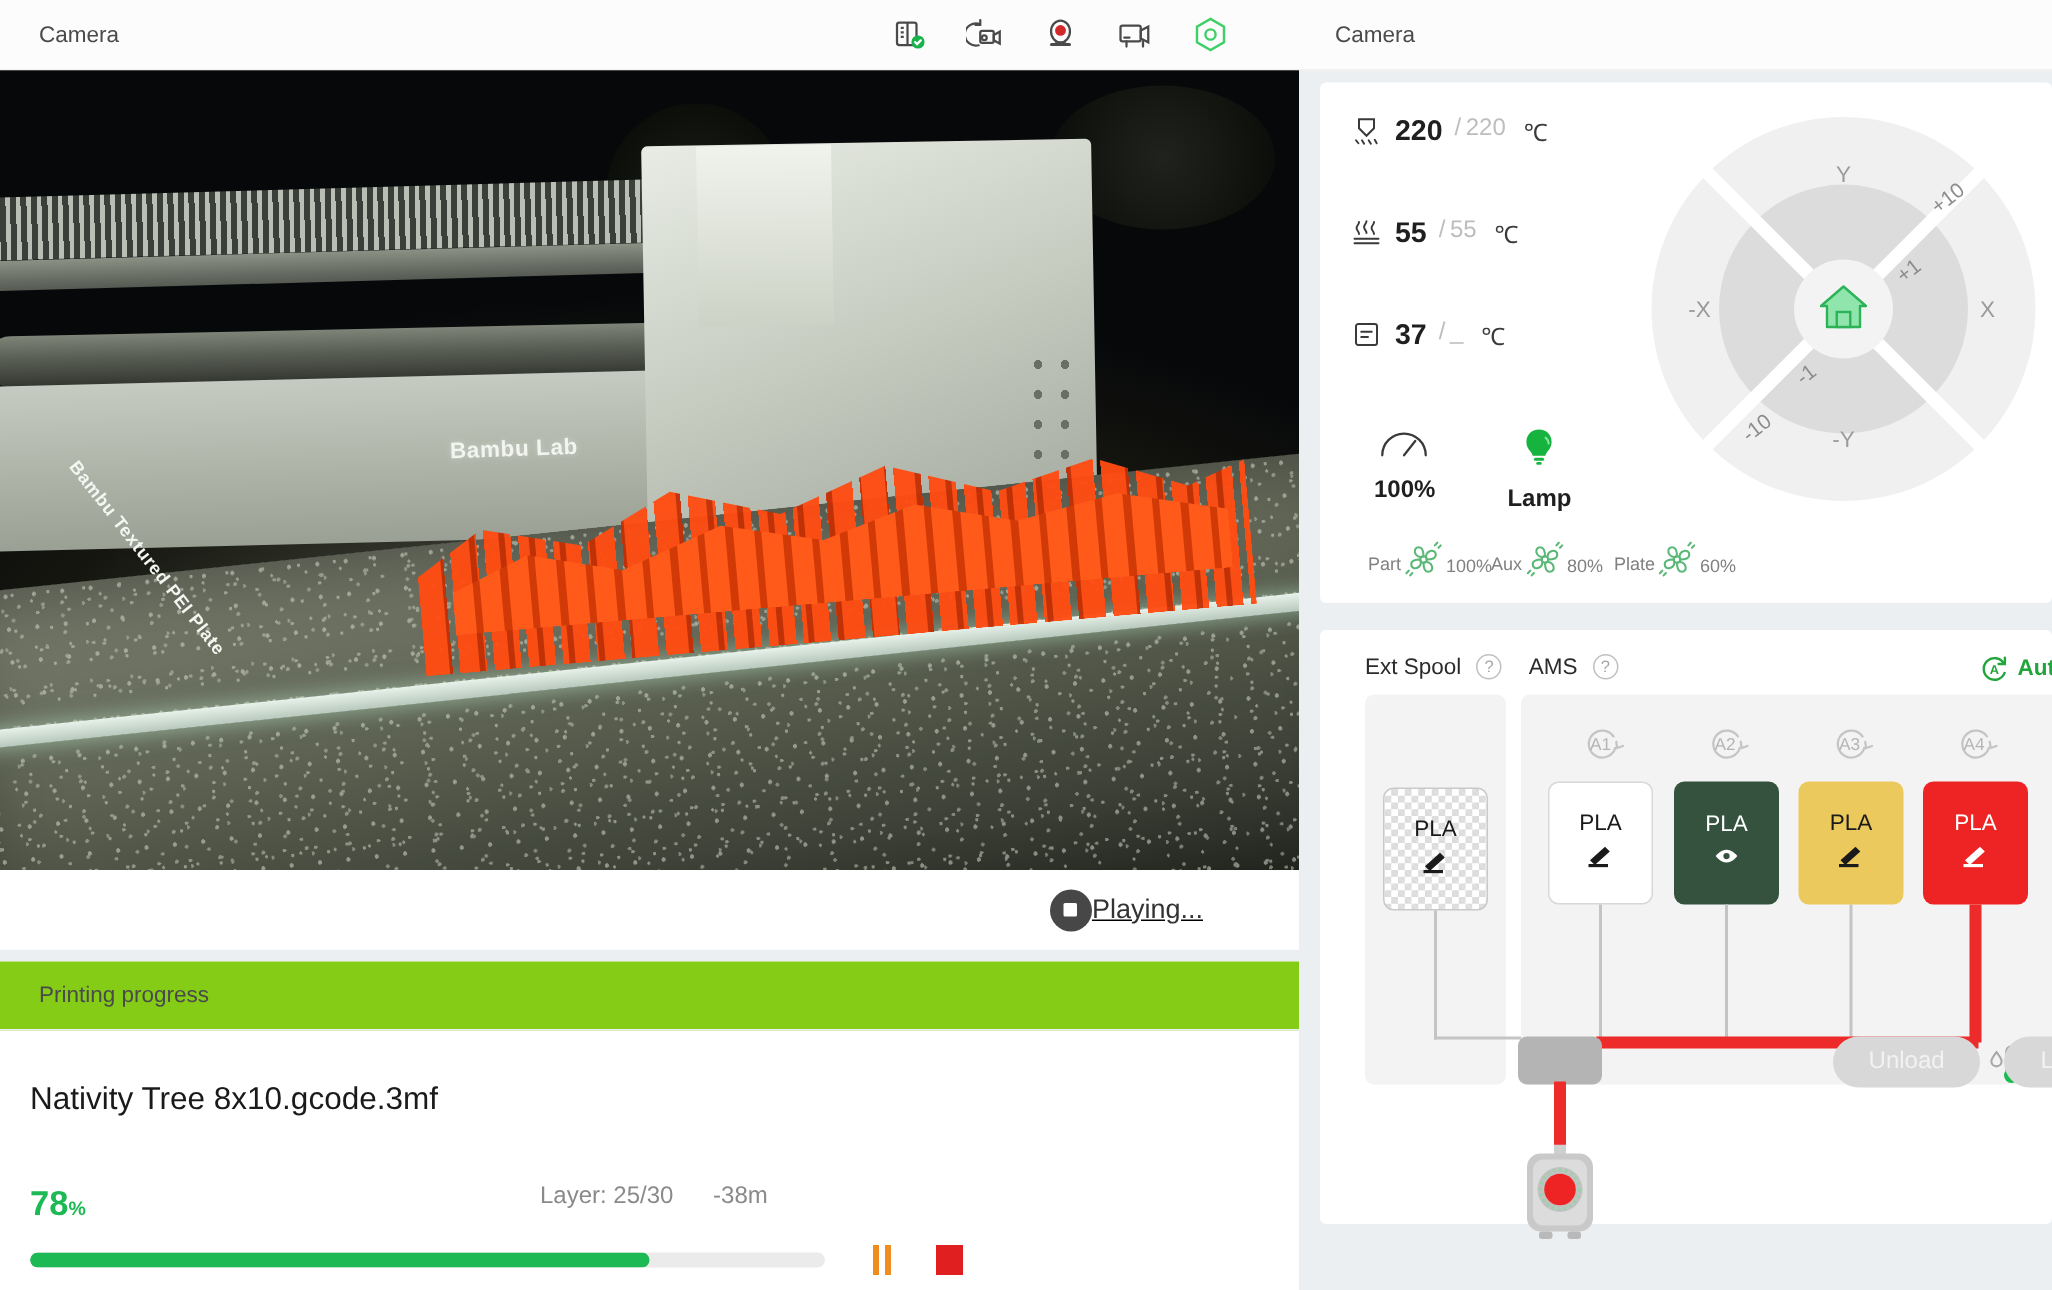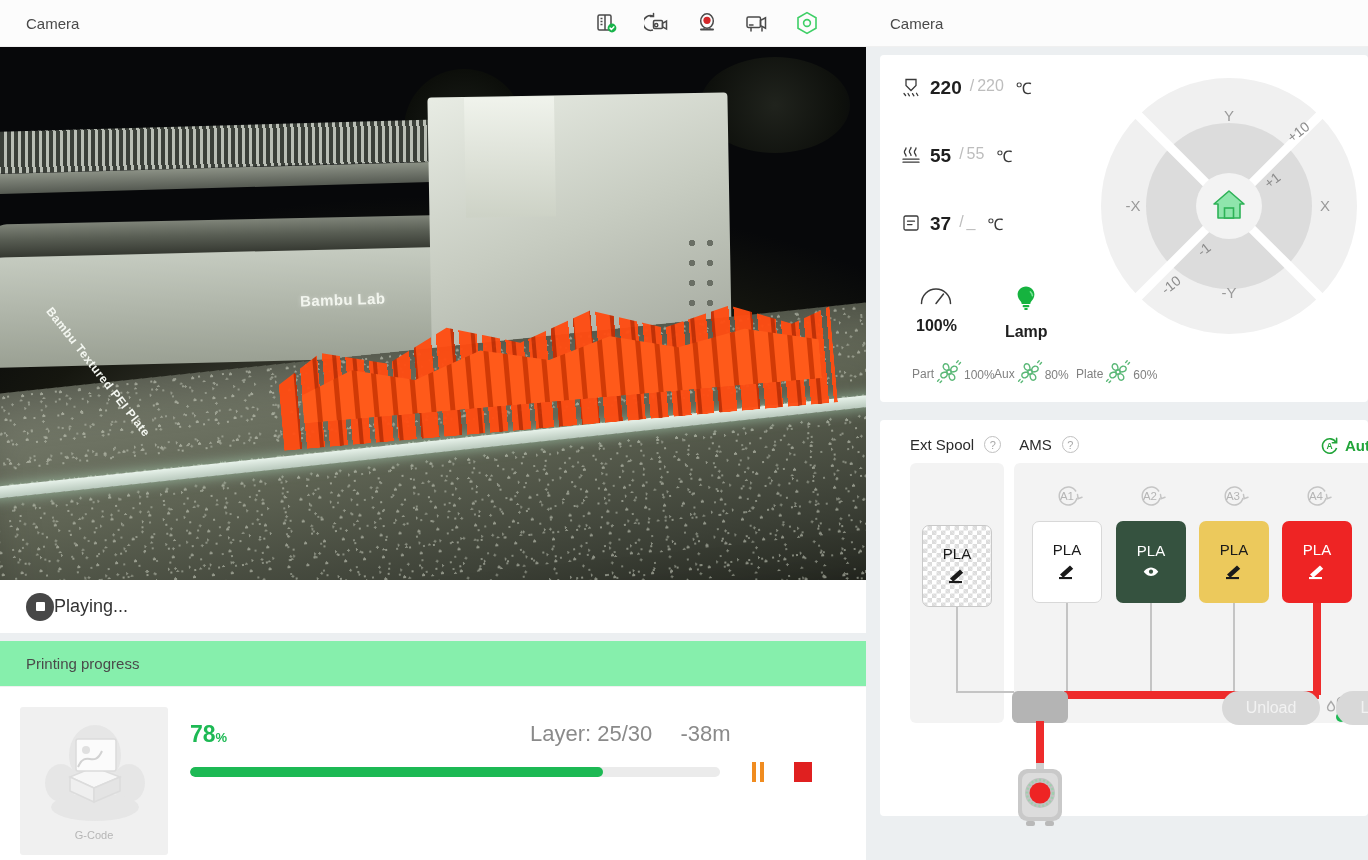--- a/index.html
+++ b/index.html
@@ -109,46 +109,46 @@
   }
   .print-obj2 {
     position:absolute; left:300px; top:284px; width:520px; height:70px; transform: rotate(-5deg);
     background: repeating-linear-gradient(90deg,#ff5a1a 0 14px,#d13a06 14px 19px);
     clip-path: polygon(0% 60%, 10% 30%, 22% 52%, 35% 18%, 48% 40%, 60% 14%, 73% 38%, 86% 20%, 100% 44%, 100% 100%, 0% 100%);
     filter: blur(.3px);
   }
 
   .camera-footer {
     height: 53px; background: #fff; display: flex; align-items: center;
-    padding: 0 26px; justify-content: flex-start;
+    padding: 0 26px; justify-content: flex-end; text-decoration: underline;
   }
   .stop-circle {
     width: 28px; height: 28px; border-radius: 50%; background: #474747;
     display:flex; align-items:center; justify-content:center; cursor:pointer;
   }
   .stop-circle .sq { width: 9px; height: 9px; background:#fff; border-radius:1px; }
   .playing-text { font-size: 18px; color: #333; padding-right: 38px; }
 
   .progress-card { background:#fff; margin-top: 8px; flex:1; display:flex; flex-direction:column; }
   .progress-header { height: 46px; display:flex; align-items:center; padding: 0 26px;
-    background:#86efac; border-bottom:1px solid #f0f0f0; }
+    background:#84cc16; border-bottom:1px solid #f0f0f0; }
   .progress-header span { font-size: 15px; color:#4a4a4a; }
   .progress-body { display:flex; padding: 20px 26px 0 20px; gap: 22px; }
   .thumb {
     width: 148px; height: 148px; background:#f0f0f0; border-radius:3px; position:relative;
     display:flex; align-items:flex-end; justify-content:center; padding-bottom:14px;
   }
   .thumb .gc-label { font-size: 11px; color:#b6b6b6; }
   .thumb svg { position:absolute; top:14px; left:20px; }
   .job-info { flex:1; padding-top: 14px; }
   .job-name { font-size: 21px; color:#1a1a1a; margin-bottom: 44px; }
   .job-stats { display:flex; align-items:baseline; position:relative; }
   .pct { color:#1db954; font-size: 23px; font-weight:700; }
   .pct small { font-size: 13px; font-weight:700; }
-  .layer-line { position:absolute; left: 340px; font-size:22px; color:#8a8a8a; white-space:nowrap;}
+  .layer-line { position:absolute; left: 340px; font-size:16px; color:#8a8a8a; white-space:nowrap;}
   .layer-line .eta { margin-left: 22px; }
   .bar-row { display:flex; align-items:center; gap:0; margin-top: 14px; }
   .bar-track { width: 530px; height: 10px; background:#ebebeb; border-radius:5px; overflow:hidden; }
   .bar-fill { height:100%; background:#1db954; border-radius:5px; }
   .bar-btns { display:flex; align-items:center; gap: 30px; margin-left: 32px; }
   .pause-btn { display:flex; gap:4px; cursor:pointer; }
   .pause-btn i { display:block; width:4px; height:20px; background:#f08c20; }
   .stop-btn { width: 18px; height: 20px; background:#e02020; cursor:pointer; }
 
   
@@ -294,36 +294,22 @@
         </div>
         <div class="playing-text">Playing...</div>
       </div>
     </div>
 
     <div class="progress-card">
       <div class="progress-header">
         <span>Printing progress</span>
       </div>
       <div class="progress-body">
-        <div class="thumb">
-          <svg width="110" height="110" viewBox="0 0 110 110" fill="none">
-            <ellipse cx="55" cy="34" rx="26" ry="30" fill="#e6e6e6"></ellipse>
-            <ellipse cx="21" cy="62" rx="16" ry="19" fill="#e6e6e6"></ellipse>
-            <ellipse cx="89" cy="62" rx="16" ry="19" fill="#e6e6e6"></ellipse>
-            <ellipse cx="55" cy="86" rx="44" ry="14" fill="#e6e6e6"></ellipse>
-            <path d="M30 56l24-10 26 10-26 11z" fill="#f7f7f7" stroke="#dcdcdc" stroke-width="1.5"></path>
-            <path d="M30 56v14l24 11V67z" fill="#efefef" stroke="#dcdcdc" stroke-width="1.5"></path>
-            <path d="M54 67v14l26-11V56z" fill="#e4e4e4" stroke="#dcdcdc" stroke-width="1.5"></path>
-            <rect x="36" y="18" width="40" height="32" rx="2" fill="#fbfbfb" stroke="#dcdcdc" stroke-width="1.5"></rect>
-            <circle cx="46" cy="29" r="4" fill="#e0e0e0"></circle>
-            <path d="M38 46c8-18 16 2 24-16" stroke="#d2d2d2" stroke-width="2" fill="none"></path>
-          </svg>
-          <div class="gc-label">G-Code</div>
-        </div>
         <div class="job-info">
+          <div class="job-name">Nativity Tree 8x10.gcode.3mf</div>
           <div class="job-stats">
             <div class="pct">
               <span>78</span><small>%</small>
             </div>
             <div class="layer-line">
               <span>Layer: 25/30</span>
               <span class="eta">-38m</span>
             </div>
           </div>
           <div class="bar-row">

